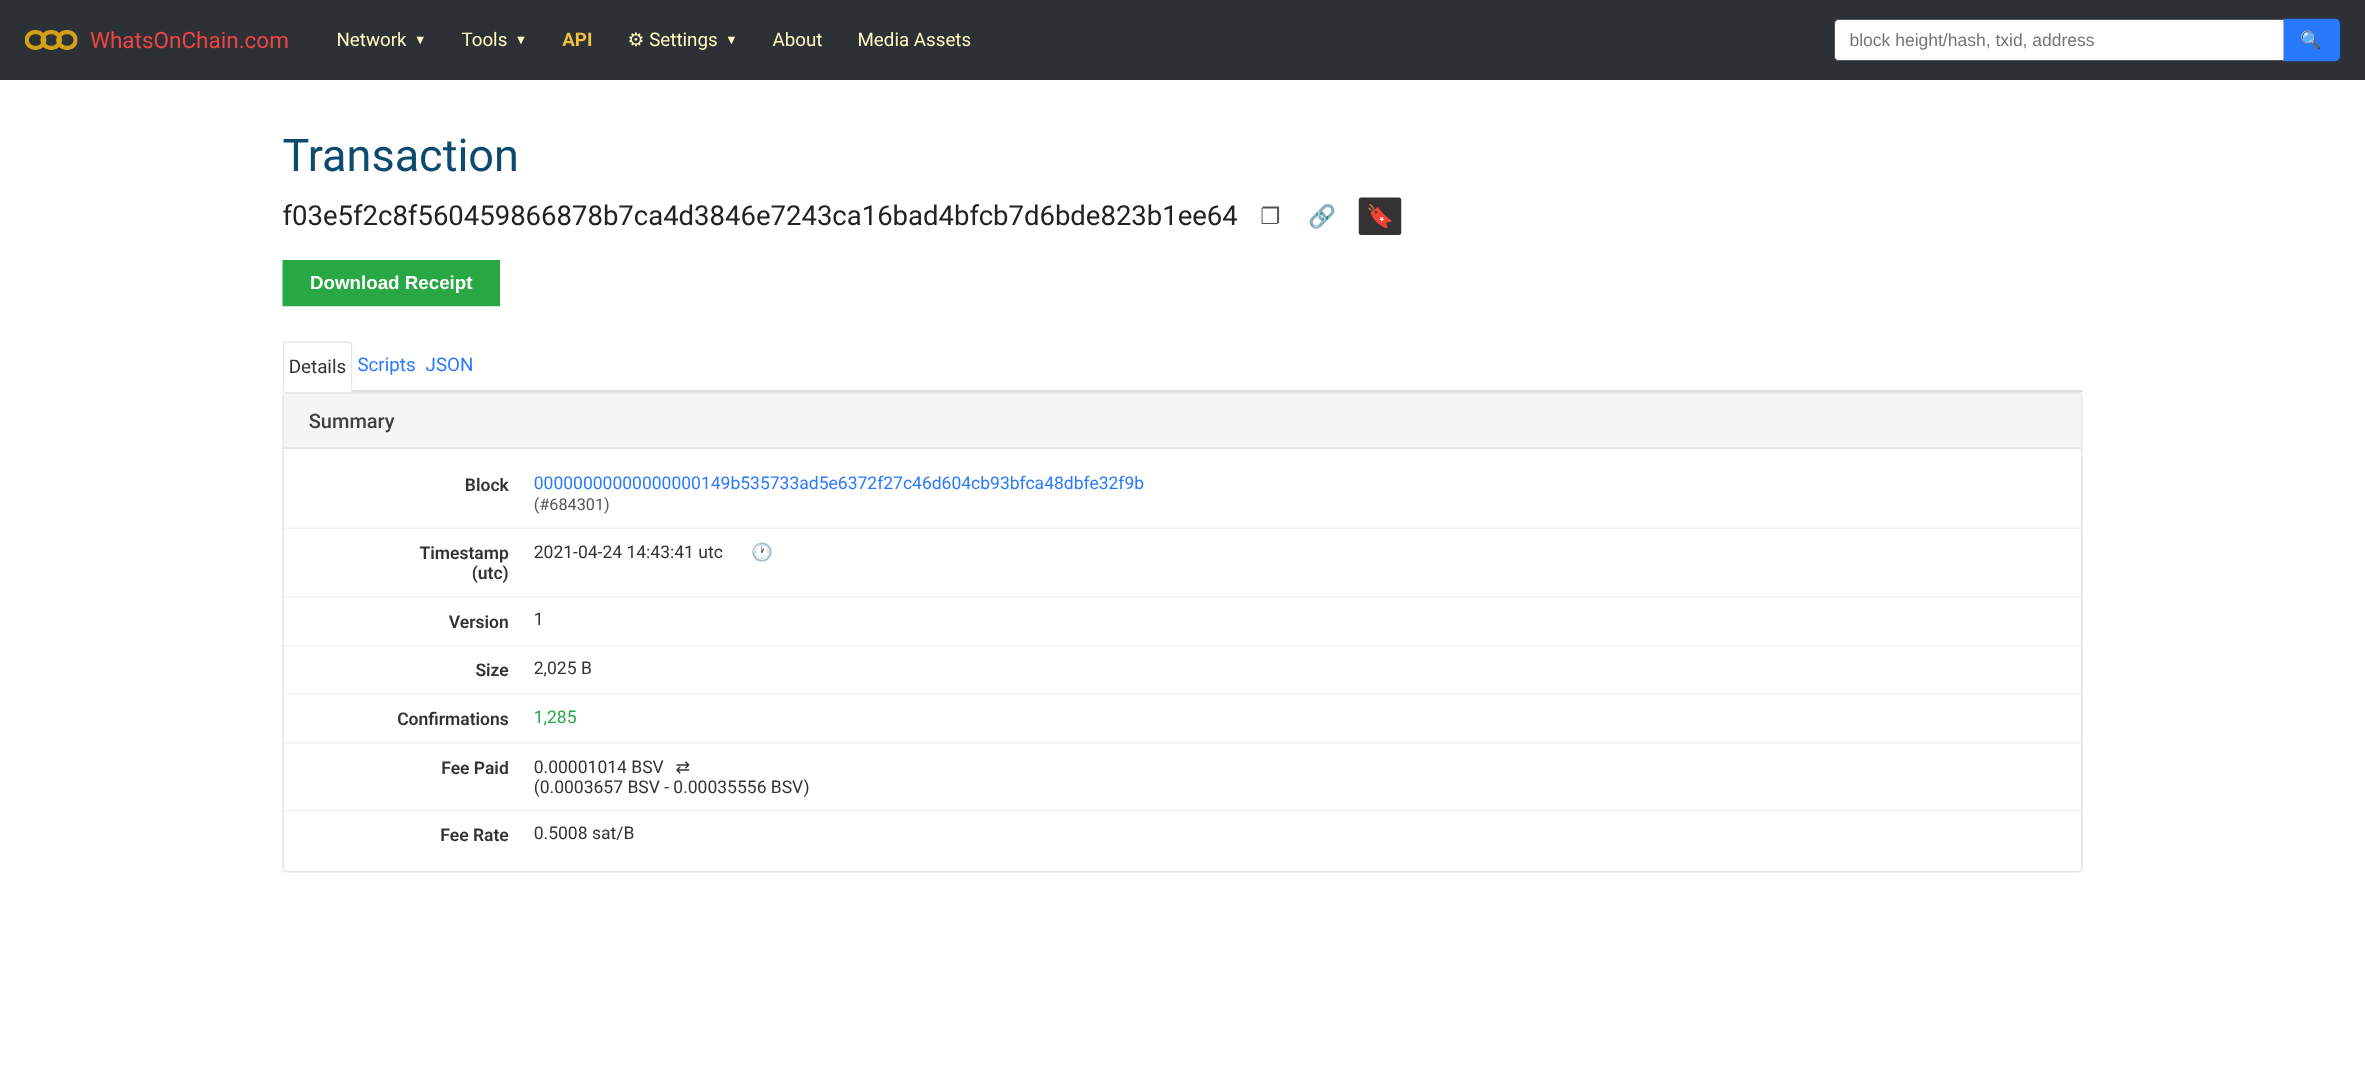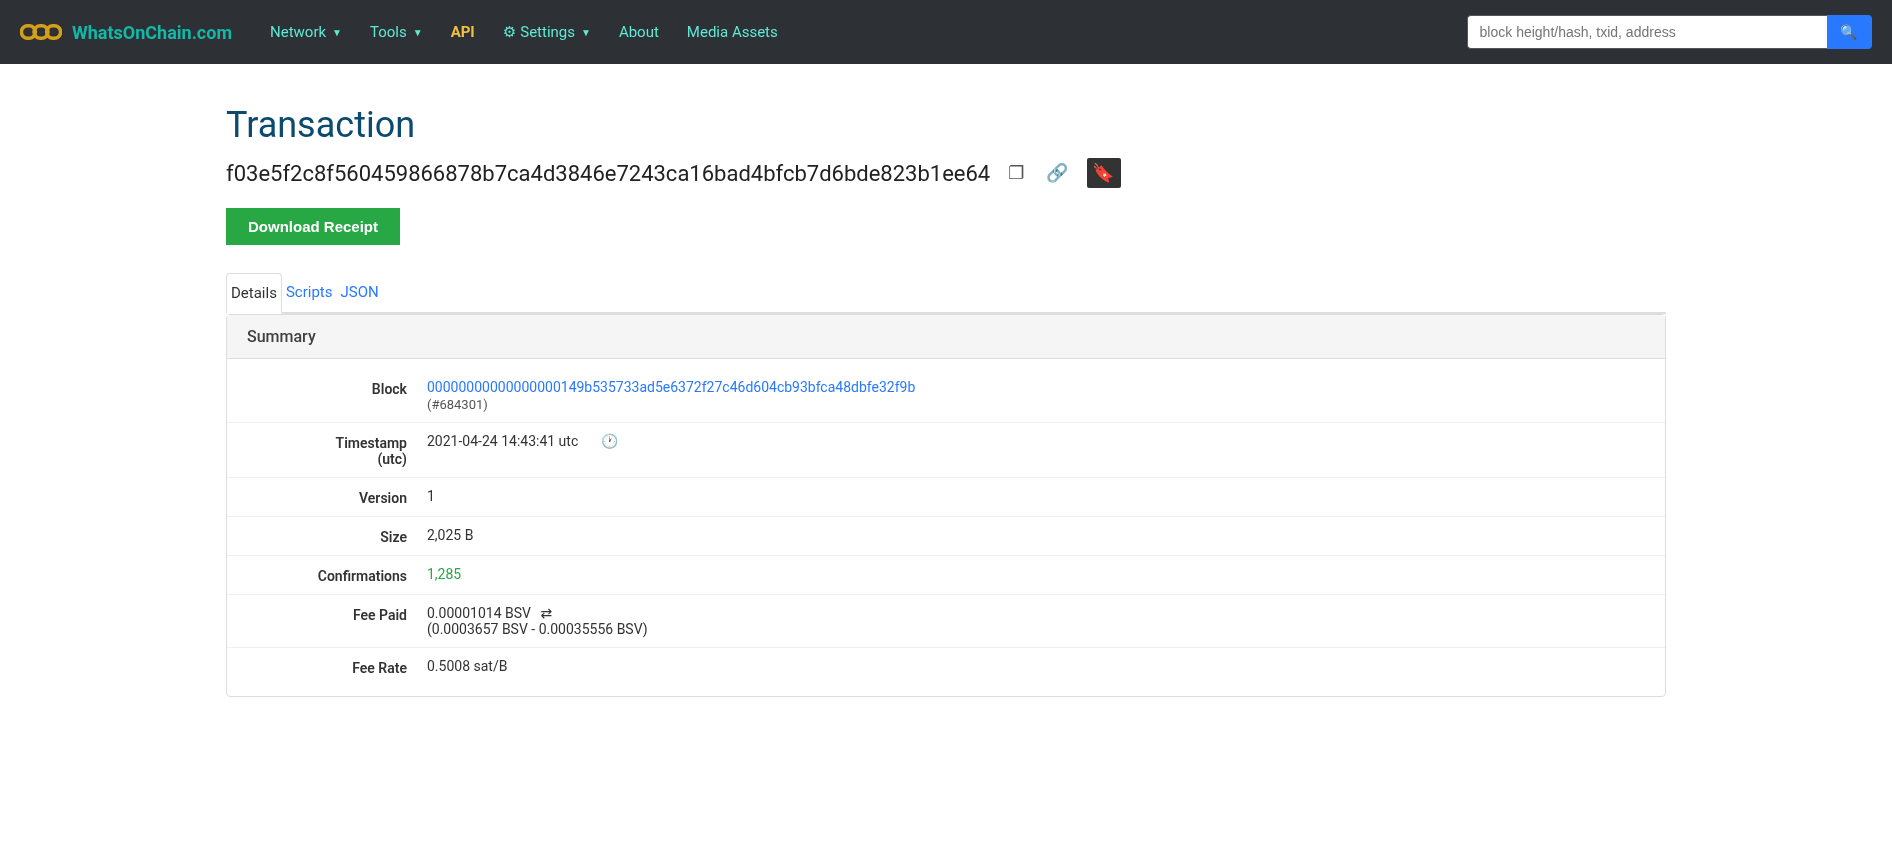--- a/index.html
+++ b/index.html
@@ -11,34 +11,34 @@
       display: flex;
       align-items: center;
       padding: 0 20px;
       height: 64px;
       gap: 6px;
     }
     .navbar-brand {
       display: flex;
       align-items: center;
       gap: 10px;
-      color: #14b8a6;
+      color: #ef4444;
       font-size: 18px;
-      font-weight: 700;
+      font-weight: 400;
       margin-right: 20px;
       text-decoration: none;
     }
     .nav-links {
       display: flex;
       align-items: center;
       gap: 4px;
       flex: 1;
     }
     .nav-item {
-      color: #5eead4;
+      color: #fef9c3;
       padding: 8px 12px;
       font-size: 15px;
       cursor: pointer;
       display: flex;
       align-items: center;
       gap: 4px;
       border-radius: 4px;
       text-decoration: none;
     }
     .nav-item.api { color: #f0c040; font-weight: bold; }

